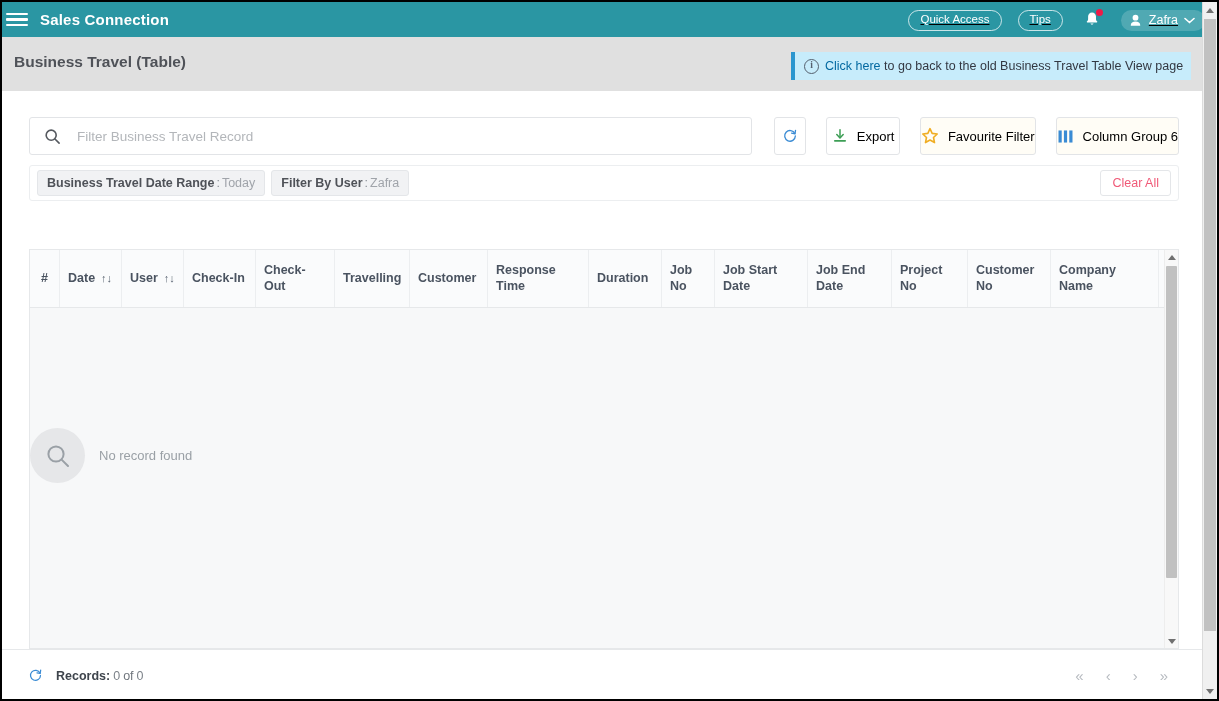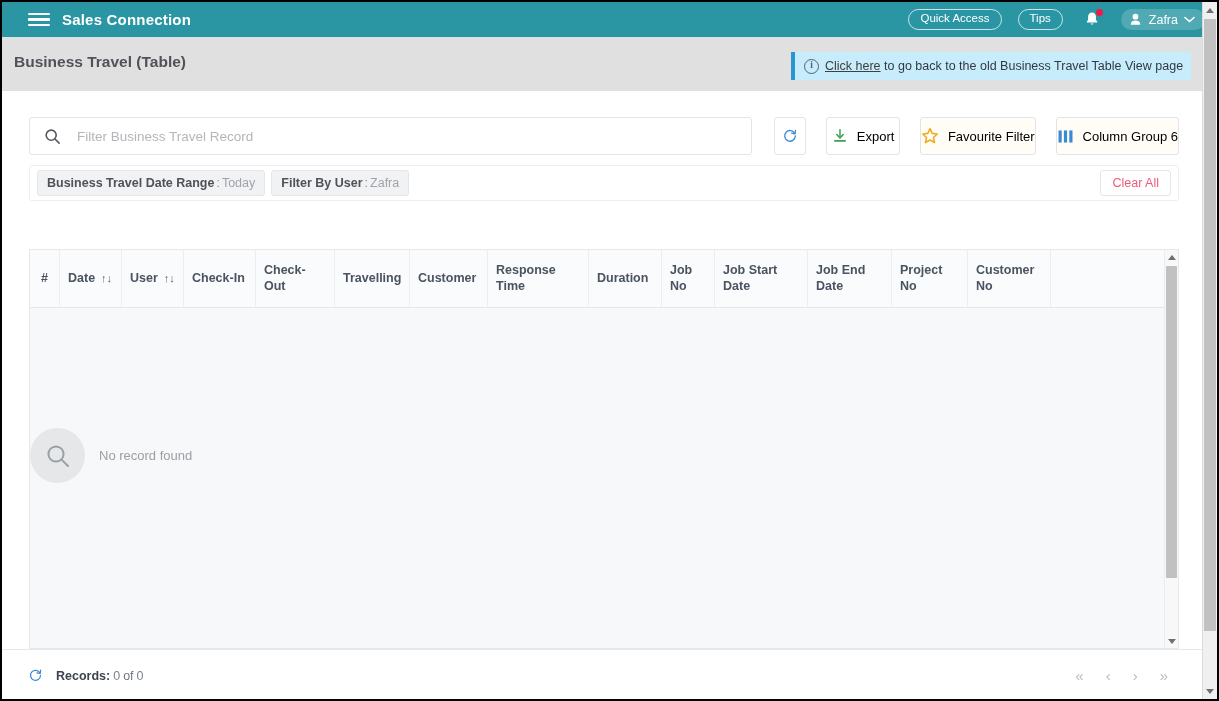--- a/index.html
+++ b/index.html
@@ -23,21 +23,21 @@
 
   
   .topbar {
     position: absolute;
     top: 0; left: 0;
     width: 1215px;
     height: 35px;
     background: #2a96a3;
     display: flex;
     align-items: center;
-    padding: 0 8px 0 26px;
+    padding: 0 8px 0 4px;
     box-sizing: border-box;
   }
   .hamburger {
     width: 22px; height: 18px;
     display: flex; flex-direction: column; justify-content: center;
     gap: 3px;
     cursor: pointer;
     margin-right: 12px;
   }
   .hamburger span {
@@ -48,23 +48,24 @@
   }
   .app-title {
     color: #ffffff;
     font-size: 15px;
     font-weight: bold;
     letter-spacing: 0.2px;
   }
   .topbar-right {
     margin-left: auto;
     display: flex;
-    align-items: center;
+    align-items: flex-end;
     gap: 16px;
     padding-right: 4px;
+    text-decoration: underline;
   }
   .pill {
     border: 1px solid rgba(255,255,255,0.75);
     border-radius: 11px;
     color: #ffffff;
     font-size: 11.5px;
     padding: 3px 11px 4px;
     line-height: 1;
     cursor: pointer;
     white-space: nowrap;
@@ -137,22 +138,21 @@
     align-items: center;
     justify-content: center;
     font-size: 9.5px;
     font-weight: bold;
     color: #55606e;
     font-family: "Liberation Serif", serif;
     line-height: 1;
     flex: 0 0 auto;
   }
   .info-link {
-    color: #404040;
-    text-decoration: underline;
+    color: #0369a1;
     cursor: pointer;
   }
 
   
   .content {
     position: absolute;
     top: 89px; left: 0;
     width: 1200px;
     height: 610px;
     background: #ffffff;
@@ -554,20 +554,23 @@
           </div>
           <div class="th" style="width: 84px; flex: 0 0 84px;">
             <span class="lbl">Job End Date</span>
           </div>
           <div class="th" style="width: 76px; flex: 0 0 76px;">
             <span class="lbl">Project No</span>
           </div>
           <div class="th" style="width: 83px; flex: 0 0 83px;">
             <span class="lbl">Customer No</span>
           </div>
+          <div class="th" style="width: 108px; flex: 0 0 108px;">
+            <span class="lbl">Company Name</span>
+          </div>
         </div>
       <div class="tbody">
         <div class="empty-state">
           <div class="empty-circle">
             <svg width="28" height="28" viewBox="0 0 28 28">
               <circle cx="12" cy="12" r="7.6" stroke="#9aa0a6" stroke-width="2" fill="none"></circle>
               <path d="M17.6 17.6 L24 24" stroke="#9aa0a6" stroke-width="2" stroke-linecap="round"></path>
             </svg>
           </div>
           <div class="empty-text">No record found</div>

